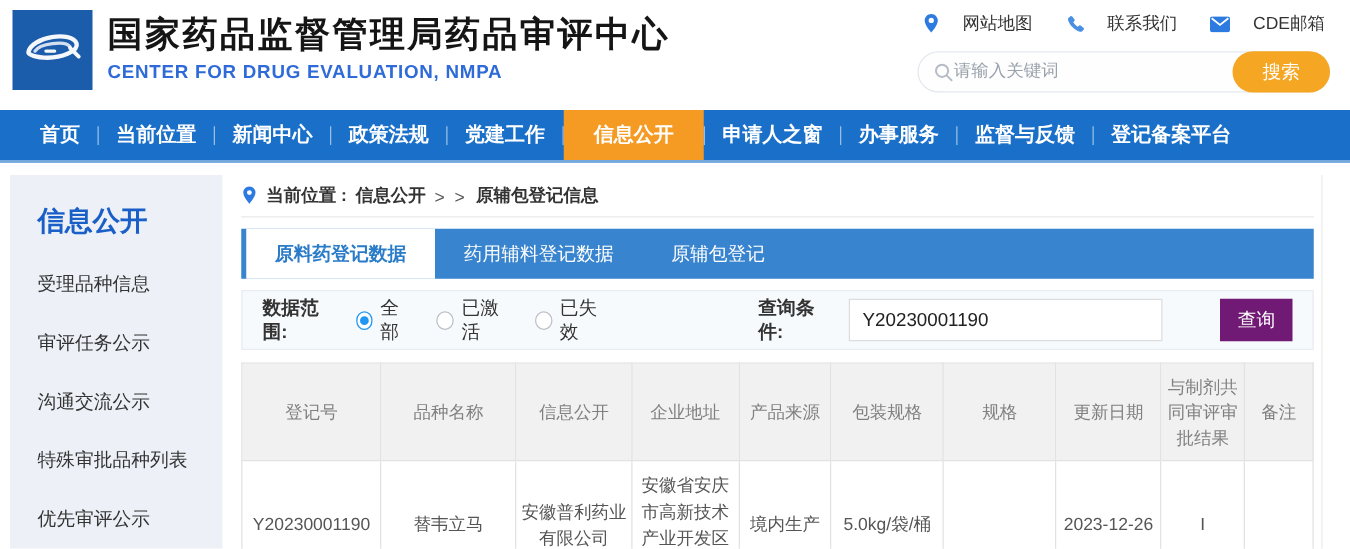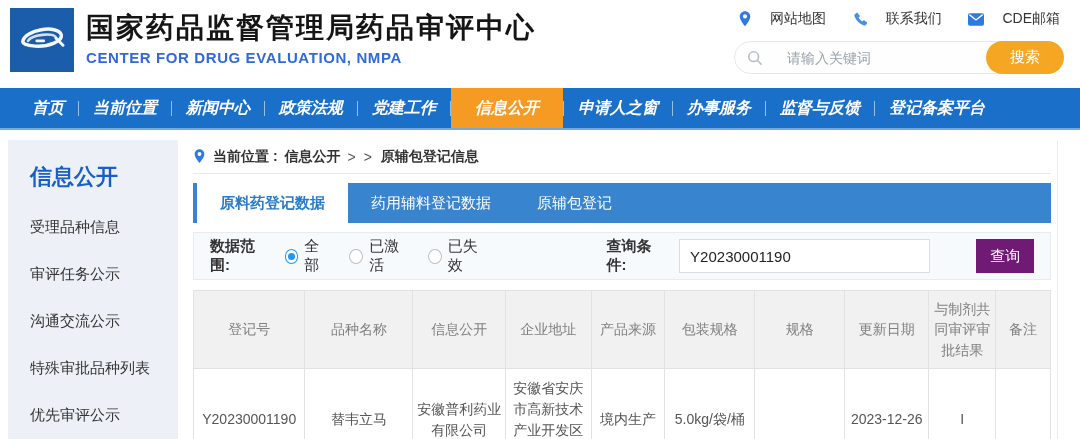--- a/index.html
+++ b/index.html
@@ -13,30 +13,30 @@
   .title-block { margin-left:12px; padding-top:2px; }
   .cn-title { font-size:28px; font-weight:bold; color:#151515; letter-spacing:2px; line-height:1.25; }
   .en-title { font-size:15px; font-weight:bold; color:#2f6bd8; letter-spacing:0.6px; margin-top:4px; }
 
   .header-right { position:absolute; right:16px; top:10px; width:330px; }
   .top-links { display:flex; justify-content:space-between; align-items:center; padding:0 4px; }
   .top-link { display:flex; align-items:center; gap:18px; font-size:14px; color:#333; cursor:pointer; }
   .search-row { margin-top:13px; height:33px; border:1px solid #e4e8ee; background:#fefefe;
     border-radius:17px; display:flex; align-items:center; padding-left:12px; position:relative; }
   .search-input { border:none; outline:none; background:transparent; flex:1; font-size:14px; color:#000000;
-    font-family:Liberation Sans, sans-serif; margin-left:24px; }
+    font-family:Liberation Mono, monospace; margin-left:0; }
   .search-input::placeholder { color:#9aa3ad; }
   .search-btn { position:absolute; right:-1px; top:-1px; height:33px; width:78px; border:none;
     background:#f5a623; color:#fff; font-size:15px; border-radius:17px; cursor:pointer; font-family:inherit; }
 
   
   .nav { height:42px; background:#1a70c9; border-bottom:2px solid #74a9dd; display:flex; align-items:stretch;
     padding-left:18px; }
   .nav-item { display:flex; align-items:center; padding:0 14px; color:#fff; font-size:16px; font-weight:bold;
-    cursor:pointer; white-space:nowrap;font-style:italic; }
+    cursor:pointer; white-space:nowrap; }
   .nav-item.active { background:#f59a23; padding:0 24px; }
   .nav-sep { width:1px; height:15px; background:rgba(255,255,255,.55); align-self:center; }
 
   
   .main { display:flex; padding:10px 0 0 8px; height:309px; }
   .sidebar { width:170px; background:#edf1f7; padding:22px 0 0 22px; height:299px; }
   .sidebar-title { font-size:22px; font-weight:bold; color:#1a5fc8; margin-bottom:26px; }
   .sidebar-item { font-size:15px; color:#333; margin-bottom:28px; cursor:pointer; white-space:nowrap; }
 
   .content { flex:1; margin:0 22px 0 15px; border-right:1px solid #ececec; padding-right:6px; }

